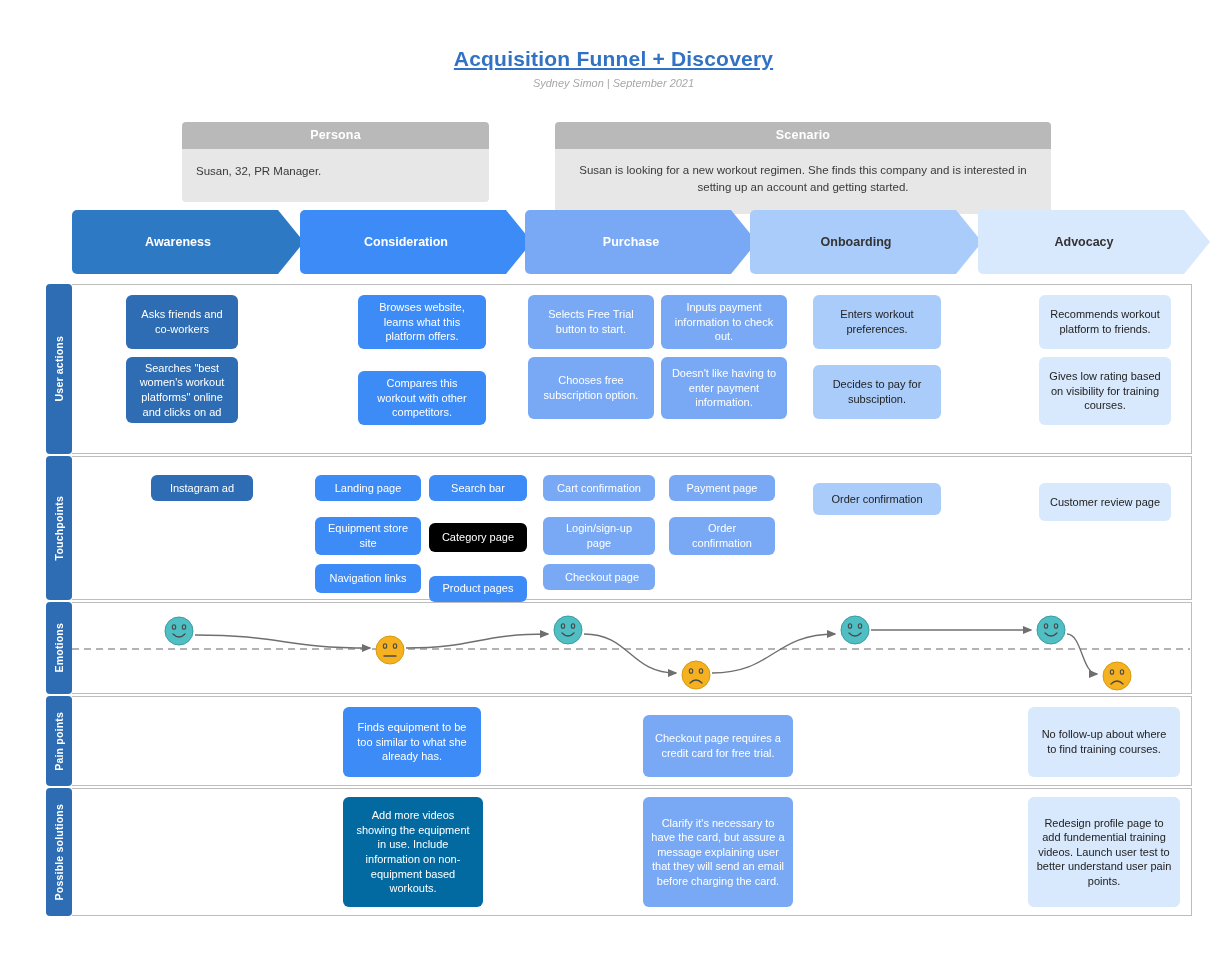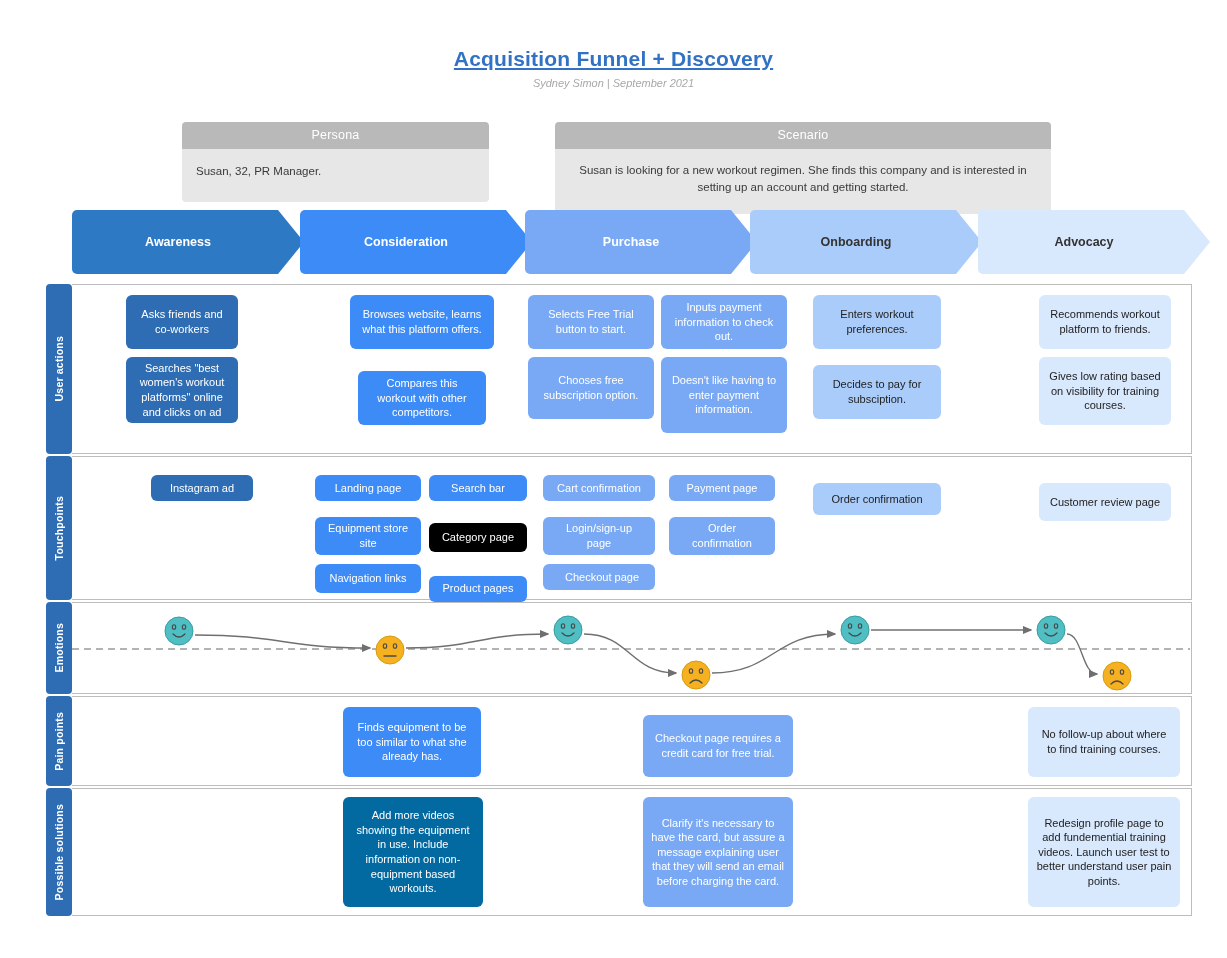--- a/index.html
+++ b/index.html
@@ -22,21 +22,21 @@
   .subtitle {
     position: absolute; left: 0; top: 77px; width: 1227px;
     text-align: center;
     font-size: 11px; color: #a8a8a8; font-style: italic;
   }
 
   
   .infobox { position: absolute; }
   .infobox .hdr {
     background: #b9b9b9; color: #ffffff;
-    font-size: 12.5px; font-weight: normal;
+    font-size: 12.5px; font-weight: bold;
     text-align: center; padding: 6px 0 7px;
     border-radius: 4px 4px 0 0;
     letter-spacing: .2px;
   }
   .infobox .bdy {
     background: #e7e7e7; color: #3a3a3a;
     font-size: 11.5px; line-height: 1.5;
     border-radius: 0 0 4px 4px;
   }
   #persona-box { left: 182px; top: 122px; width: 307px; }
@@ -143,30 +143,30 @@
       <div class="row" style="top: 0px; height: 170px;">
         <div class="rowlabel">
           <span>User actions</span>
         </div>
         <div class="rowbody">
           <div class="col" style="left: 48px; width: 124px;">
             <div class="card" style="background: rgb(46, 109, 180); color: rgb(255, 255, 255); width: 112px; height: 54px;">Asks friends and co-workers</div>
             <div class="card" style="background: rgb(46, 109, 180); color: rgb(255, 255, 255); width: 112px; height: 66px;">Searches "best women's workout platforms" online and clicks on ad</div>
           </div>
           <div class="col" style="left: 285px; width: 130px;">
-            <div class="card" style="background: rgb(61, 139, 247); color: rgb(255, 255, 255); width: 144px; height: 54px; margin-bottom: 22px;">Browses website, learns what this platform offers.</div>
+            <div class="card" style="background: rgb(61, 139, 247); color: rgb(255, 255, 255); width: 128px; height: 54px; margin-bottom: 22px;">Browses website, learns what this platform offers.</div>
             <div class="card" style="background: rgb(61, 139, 247); color: rgb(255, 255, 255); width: 128px; height: 54px;">Compares this workout with other competitors.</div>
           </div>
           <div class="col" style="left: 455px; width: 128px;">
             <div class="card" style="background: rgb(121, 169, 245); color: rgb(255, 255, 255); width: 126px; height: 54px;">Selects Free Trial button to start.</div>
             <div class="card" style="background: rgb(121, 169, 245); color: rgb(255, 255, 255); width: 126px; height: 62px;">Chooses free subscription option.</div>
           </div>
           <div class="col" style="left: 588px; width: 128px;">
             <div class="card" style="background: rgb(121, 169, 245); color: rgb(255, 255, 255); width: 126px; height: 54px;">Inputs payment information to check out.</div>
-            <div class="card" style="background: rgb(121, 169, 245); color: rgb(255, 255, 255); width: 126px; height: 76px;">Doesn't like having to enter payment information.</div>
+            <div class="card" style="background: rgb(121, 169, 245); color: rgb(255, 255, 255); width: 126px; height: 62px;">Doesn't like having to enter payment information.</div>
           </div>
           <div class="col" style="left: 740px; width: 130px;">
             <div class="card" style="background: rgb(170, 204, 250); color: rgb(34, 34, 34); width: 128px; height: 54px;">Enters workout preferences.</div>
             <div class="card" style="background: rgb(170, 204, 250); color: rgb(34, 34, 34); width: 128px; height: 54px; margin-top: 8px;">Decides to pay for subsciption.</div>
           </div>
           <div class="col" style="left: 965px; width: 136px;">
             <div class="card" style="background: rgb(216, 232, 253); color: rgb(34, 34, 34); width: 132px; height: 54px;">Recommends workout platform to friends.</div>
             <div class="card" style="background: rgb(216, 232, 253); color: rgb(34, 34, 34); width: 132px; height: 68px;">Gives low rating based on visibility for training courses.</div>
           </div>
         </div>

